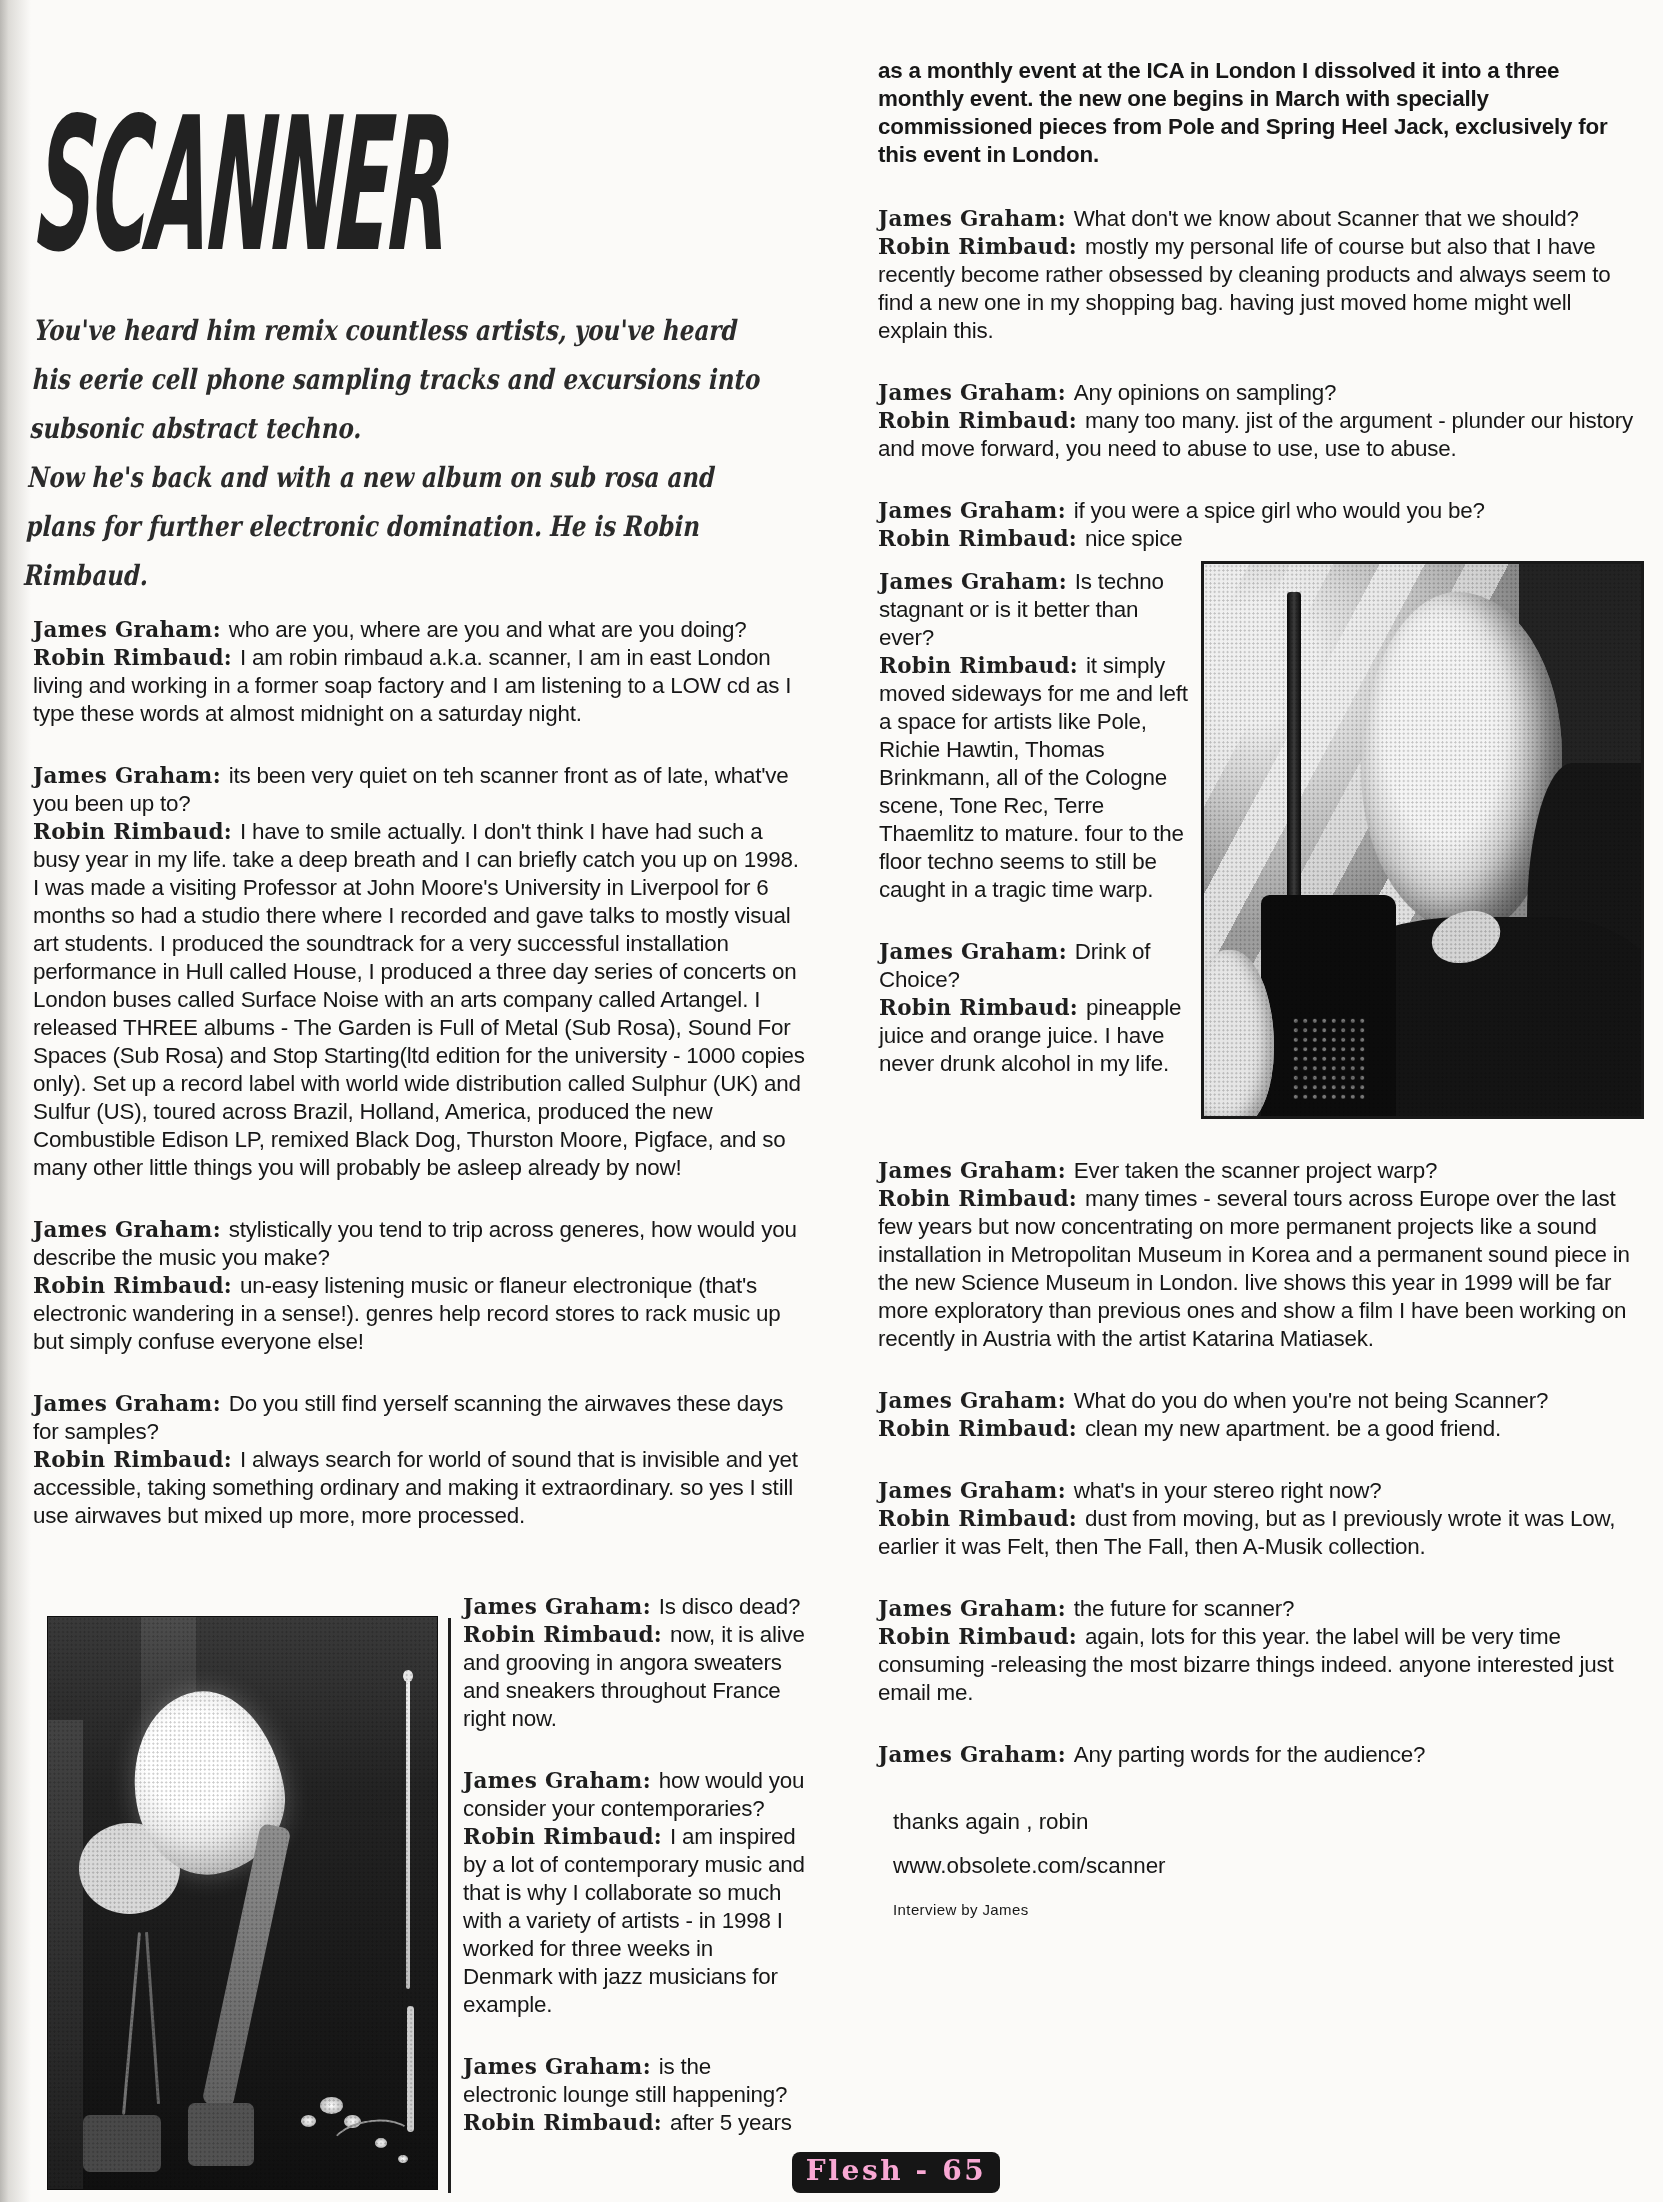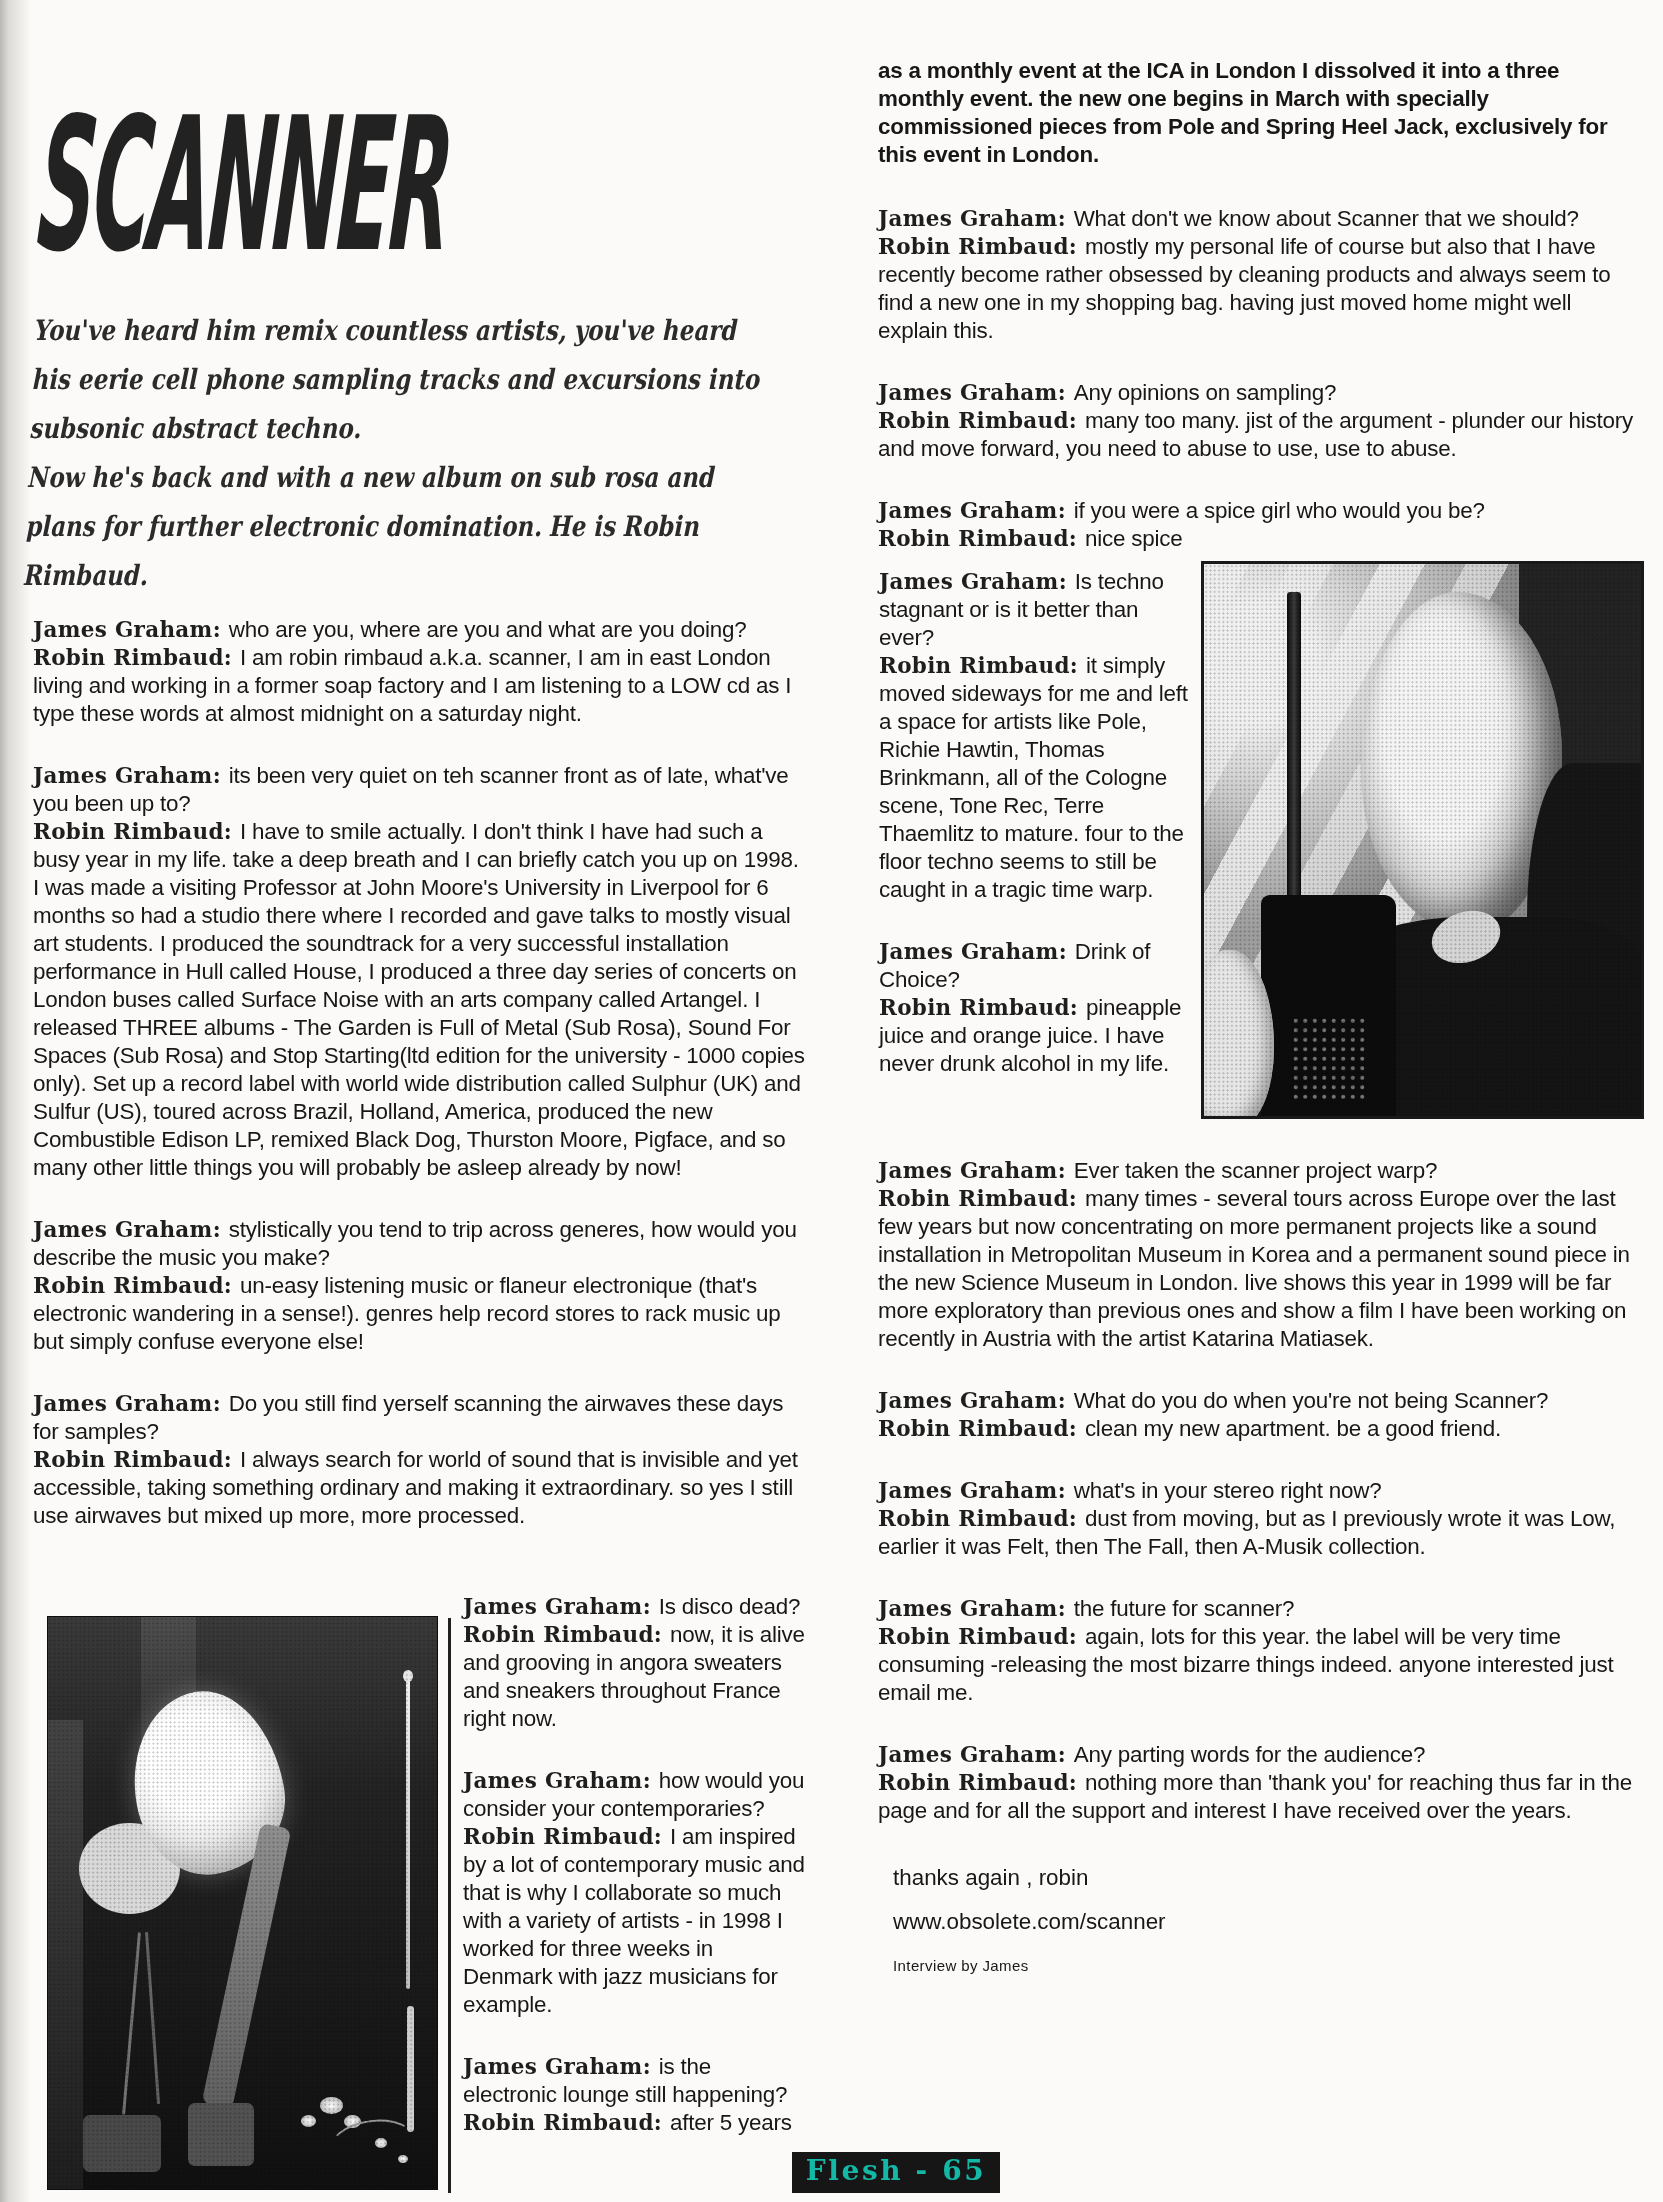--- a/index.html
+++ b/index.html
@@ -96,23 +96,23 @@
   .lv-mic::before{content:"";position:absolute;top:-10.3px;left:-2.6px;width:9.5px;height:12px;background:#e8e8e8;border-radius:50%;}
   .lv-mic2{position:absolute;left:92.3%;top:68%;width:6.9px;height:22%;background:#cfcfcf;border-radius:3.4px;}
   .lv-pad1{position:absolute;left:9%;top:87%;width:20%;height:10%;background:#494949;border-radius:6.9px;}
   .lv-pad2{position:absolute;left:36%;top:85%;width:17%;height:11%;background:#525252;border-radius:6.9px;}
   .lv-dot{position:absolute;background:radial-gradient(#fff,#bbb 70%,rgba(0,0,0,0));border-radius:50%;}
   .lv-squiggle{position:absolute;left:72%;top:88%;width:22%;height:9%;border:2.6px solid #9a9a9a;border-color:#9a9a9a transparent transparent transparent;border-radius:50%;transform:rotate(-8deg);}
   .photo-rule{position:absolute;left:448px;top:1618px;width:3.4px;height:575px;background:#1f1f1f;}
   
   .badge{
     position:absolute;left:792px;top:2152px;
-    background:#161616;color:#14b8a6;
+    background:#161616;color:#f9a8d4;
     font-family:"DejaVu Serif",serif;font-weight:700;font-size:28px;
-    padding:1.7px 13.8px 6px 13.8px;letter-spacing:2.6px;border-radius:0;
+    padding:1.7px 13.8px 6px 13.8px;letter-spacing:2.6px;border-radius:8px;
   }
 </style>
 </head>
 <body>
 
 <div class="scan-edge"></div>
 
 <h1 class="logo">SCANNER</h1>
 
 <div class="intro">You've heard him remix countless artists, you've heard
@@ -233,21 +233,20 @@
       <div class="qa-block">
         <p class="q"><b class="speaker">James Graham: </b><span>what's in your stereo right now?</span></p>
         <p class="a"><b class="speaker">Robin Rimbaud: </b><span>dust from moving, but as I previously wrote it was Low, earlier it was Felt, then The Fall, then A-Musik collection.</span></p>
       </div>
       <div class="qa-block">
         <p class="q"><b class="speaker">James Graham: </b><span>the future for scanner?</span></p>
         <p class="a"><b class="speaker">Robin Rimbaud: </b><span>again, lots for this year. the label will be very time consuming -releasing the most bizarre things indeed. anyone interested just email me.</span></p>
       </div>
       <div class="qa-block">
         <p class="q"><b class="speaker">James Graham: </b><span>Any parting words for the audience?</span></p>
-        <p class="a"><b class="speaker">Robin Rimbaud: </b><span>nothing more than 'thank you' for reaching thus far in the page and for all the support and interest I have received over the years.</span></p>
       </div>
     </div>
   <div class="closing">
     <p>thanks again , robin</p>
     <p>www.obsolete.com/scanner</p>
     <p class="interview-by">Interview by James</p>
   </div>
 </div>
 
 <div class="badge">Flesh - 65</div>

